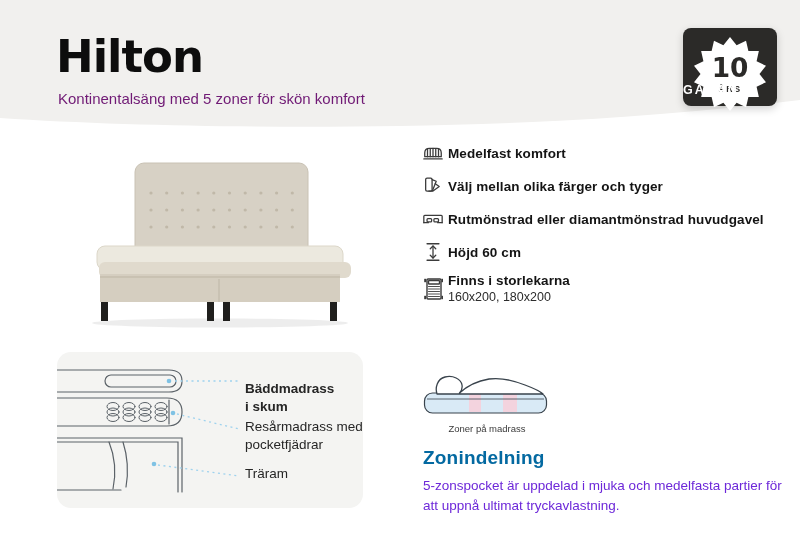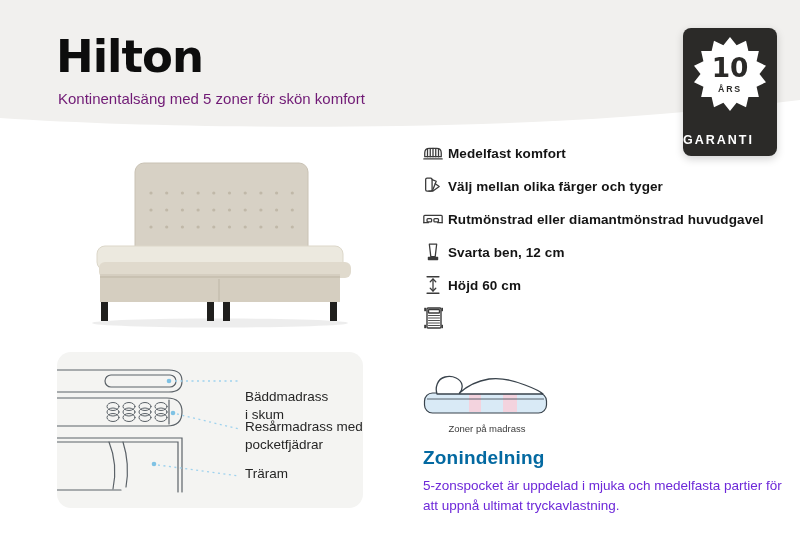--- a/index.html
+++ b/index.html
@@ -9,21 +9,21 @@
   }
   
   .header-wave{position:absolute;left:0;top:0;width:800px;height:140px;}
   .page-title{
     position:absolute;left:56px;top:30px;font-family:"DejaVu Sans",sans-serif;
     font-size:45px;font-weight:bold;letter-spacing:-1px;color:#0d0d0d;
   }
   .page-subtitle{position:absolute;left:58px;top:90px;font-size:15px;color:#701a75;}
   
   .badge{
-    position:absolute;left:683px;top:28px;width:94px;height:128px;background:#2b2a28;
+    position:absolute;left:683px;top:28px;width:94px;height:78px;background:#2b2a28;
     border-radius:8px;box-shadow:0 3px 8px rgba(0,0,0,.18);
   }
   .badge svg{position:absolute;left:2px;top:2px;}
   .badge-label{
     position:absolute;left:0;right:0;bottom:9px;text-align:left;color:#ffffff;
     font-size:12.5px;font-weight:bold;letter-spacing:2px;
   }
   
   .features{position:absolute;left:420px;top:141px;display:flex;flex-direction:column;gap:9px;}
   .feature-row{display:flex;align-items:center;gap:2px;min-height:20px;}
@@ -36,21 +36,21 @@
   
   .construction-card{
     position:absolute;left:57px;top:352px;width:306px;height:156px;background:#f4f4f2;
     border-radius:14px;overflow:hidden;
   }
   .construction-card svg{position:absolute;left:0;top:0;}
   .construction-label{
     position:absolute;left:188px;font-size:13.5px;line-height:1.32;color:#262626;
     white-space:pre-line;
   }
-  .construction-label.l1{top:36px;}
+  .construction-label.l1{top:28px;font-weight:bold;}
   .construction-label.l2{top:66px;}
   .construction-label.l3{top:113px;}
   
   .zones{position:absolute;left:423px;top:366px;width:368px;}
   .zones-caption{width:128px;text-align:center;font-size:9.5px;color:#3a3a3a;margin-top:3px;}
   .zones-heading{font-size:19px;font-weight:bold;color:#0369a1;margin-top:13px;letter-spacing:.2px;}
   .zones-body{font-size:13.5px;color:#6d28d9;line-height:1.45;margin-top:7px;}
 </style>
 </head>
 <body>
@@ -154,29 +154,20 @@
         <svg width="24" height="22" viewBox="0 0 24 24">
           <path d="M2,16 V9 Q2,8 3,8 H21 Q22,8 22,9 V16"></path>
           <path d="M2,16 H7 M17,16 H22"></path>
           <rect x="5.5" y="11.5" width="5" height="3.6" rx="1"></rect>
           <rect x="13" y="11.5" width="5" height="3.6" rx="1"></rect>
         </svg>
       </span>
       <span class="feature-label">Rutmönstrad eller diamantmönstrad huvudgavel</span>
     </div>
 
-    <div class="feature-row">
-      <span class="feature-icon">
-        <svg width="22" height="22" viewBox="0 0 24 24">
-          <path d="M8,3.5 H16 L14.4,17 H9.6 Z"></path>
-          <rect x="7" y="17.8" width="10" height="2.4" fill="#3b3b3b"></rect>
-        </svg>
-      </span>
-      <span class="feature-label">Svarta ben, 12 cm</span>
-    </div>
 
     <div class="feature-row">
       <span class="feature-icon">
         <svg width="22" height="22" viewBox="0 0 24 24">
           <path d="M5.5,3 H18.5 M5.5,21 H18.5"></path>
           <path d="M12,5.5 V18.5"></path>
           <path d="M9,8.5 L12,5.5 L15,8.5"></path>
           <path d="M9,15.5 L12,18.5 L15,15.5"></path>
         </svg>
       </span>
@@ -189,20 +180,24 @@
           <rect x="6" y="3" width="14" height="20" rx="1"></rect>
           <rect x="7.5" y="4.5" width="11" height="3.5" rx="0.8"></rect>
           <path d="M7.5,10.5 H18.5 M7.5,13 H18.5 M7.5,15.5 H18.5 M7.5,18 H18.5 M7.5,20.5 H18.5" stroke-width="0.9"></path>
           <g fill="#3b3b3b" stroke="none">
             <rect x="3.2" y="2.8" width="2" height="3.4"></rect>
             <rect x="3.2" y="19.8" width="2" height="3.4"></rect>
             <rect x="20.4" y="2.8" width="1.6" height="3.4"></rect>
             <rect x="20.4" y="19.8" width="1.6" height="3.4"></rect>
           </g>
         </svg>
+      </span>
+      <span>
+        <div class="feature-label">Finns i storlekarna</div>
+        <div class="feature-sublabel">160x200, 180x200</div>
       </span>
     </div>
 
   </div>
 
   <div class="construction-card">
     <svg width="306" height="156" viewBox="0 0 306 156">
       <g stroke="#5b6268" stroke-width="1.2" fill="none" stroke-linecap="round">
 
         <path d="M0,18 H112 Q125,18 125,29 Q125,40 112,40 H0"></path>

